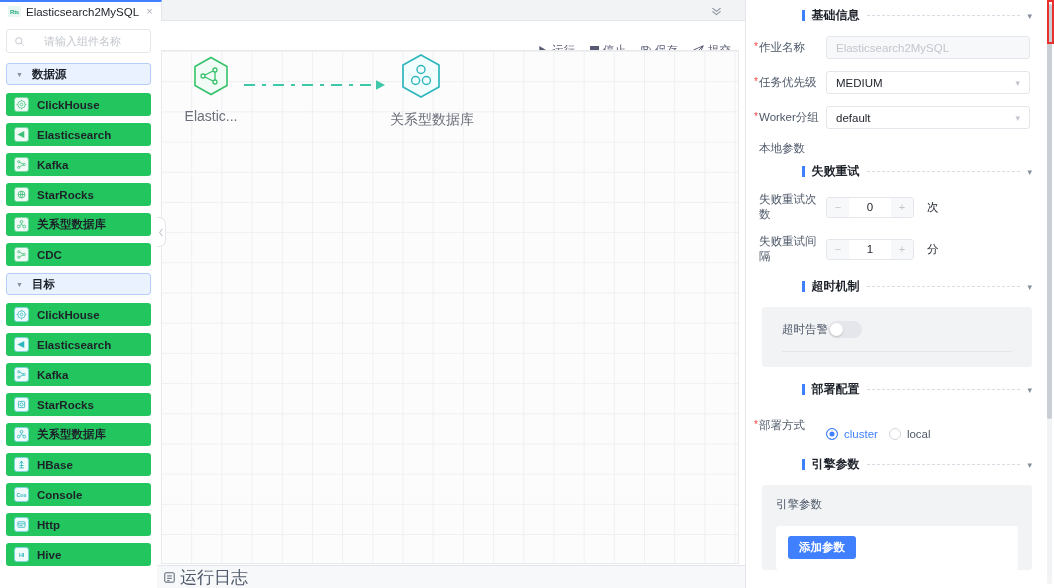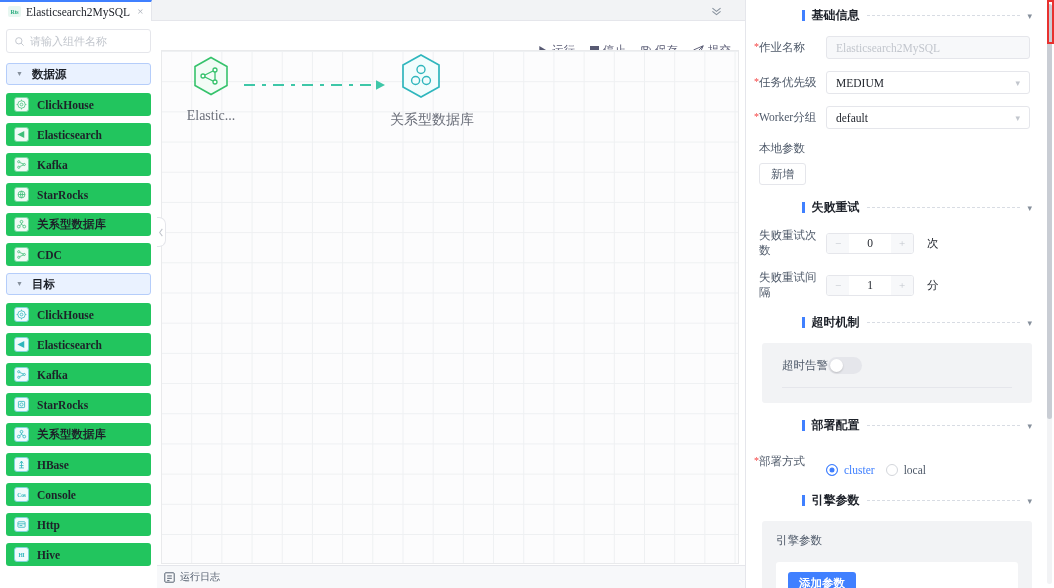--- a/index.html
+++ b/index.html
@@ -4,21 +4,21 @@
 <style>
   * { box-sizing: border-box; margin: 0; padding: 0; }
   html, body {
     width: 1054px; height: 588px;
     font-family: "Liberation Sans", "DejaVu Sans", sans-serif;
     font-size: 12px;
     color: #1d2129;
     background: #ffffff;
     overflow: hidden;
   }
-  #app { position: relative; width: 1054px; height: 588px; display: flex; font-family: Liberation Serif, serif; }
+  #app { position: relative; width: 1054px; height: 588px; display: flex; }
 
   
   .left-col { width: 745px; height: 588px; position: relative; background: #fff; display:flex; flex-direction: column; }
 
   
   .tabbar {
     height: 21px; background: #f2f3f5; border-bottom: 1px solid #e5e6eb;
     display: flex; align-items: stretch; position: relative; flex: 0 0 21px;
   }
   .tab {
@@ -48,21 +48,21 @@
   .left-body { flex: 1; display: flex; position: relative; overflow: hidden; }
 
   
   .palette {
     width: 157px; flex: 0 0 157px; background: #ffffff;
     padding: 8px 6px 0 6px; position: relative;
     display: flex; flex-direction: column;
   }
   .search-box {
     height: 24px; border: 1px solid #e5e6eb; border-radius: 3px;
-    background: #fff; display: flex; align-items: center; gap: 5px;
+    background: #fff; display: flex; align-items: center; gap: 19px;
     padding: 0 7px; margin-bottom: 10px; flex: 0 0 24px;
   }
   .search-box svg { flex: 0 0 auto; }
   .search-box input {
     border: none; outline: none; font-size: 11px; color: #1d2129;
     background: transparent; width: 100%; font-family: inherit;
   }
   .search-box input::placeholder { color: #c2c6cd; }
 
   .palette-scroll { flex: 1; overflow: hidden; }
@@ -123,21 +123,21 @@
     margin-top: 12px; font-size: 14px; color: #6b6f7a; white-space: nowrap;
   }
   .node.src { left: 18px; top: 5px; }
   .node.tgt { left: 228px; top: 2px; }
   .edge { position: absolute; left: 82px; top: 28px; }
 
   .runlog {
     position: absolute; left: 0; bottom: 0; height: 23px; width: 745px;
     background: #f7f8fa; border-top: 1px solid #e5e6eb;
     display: flex; align-items: center; gap: 5px; padding-left: 7px;
-    font-size: 10px; color: #4e5969; cursor: pointer;
+    font-size: 17px; color: #4e5969; cursor: pointer;
   }
 
   
   .right-panel {
     width: 309px; flex: 0 0 309px; height: 588px; background: #fff;
     border-left: 1px solid #e5e6eb; position: relative;
     padding: 7px 22px 0 8px; overflow: hidden;
   }
   .sec-head {
     display: flex; align-items: center; gap: 7px; margin-bottom: 12px; margin-left: 48px;
@@ -536,23 +536,20 @@
       <div class="flabel req">Worker分组</div>
       <div class="fctl">
         <div class="sel">
           <span>default</span>
           <span class="car">▾</span>
         </div>
       </div>
     </div>
 
     <div class="plain-label">本地参数</div>
-    <div style="margin-bottom:14px;">
-      <span class="btn-outline">新增</span>
-    </div>
 
     <div class="sec-head">
       <span class="sec-bar"></span>
       <span class="sec-title">失败重试</span>
       <span class="sec-dash"></span>
       <span class="sec-caret">▾</span>
     </div>
 
     <div class="frow">
       <div class="flabel">失败重试次数</div>

